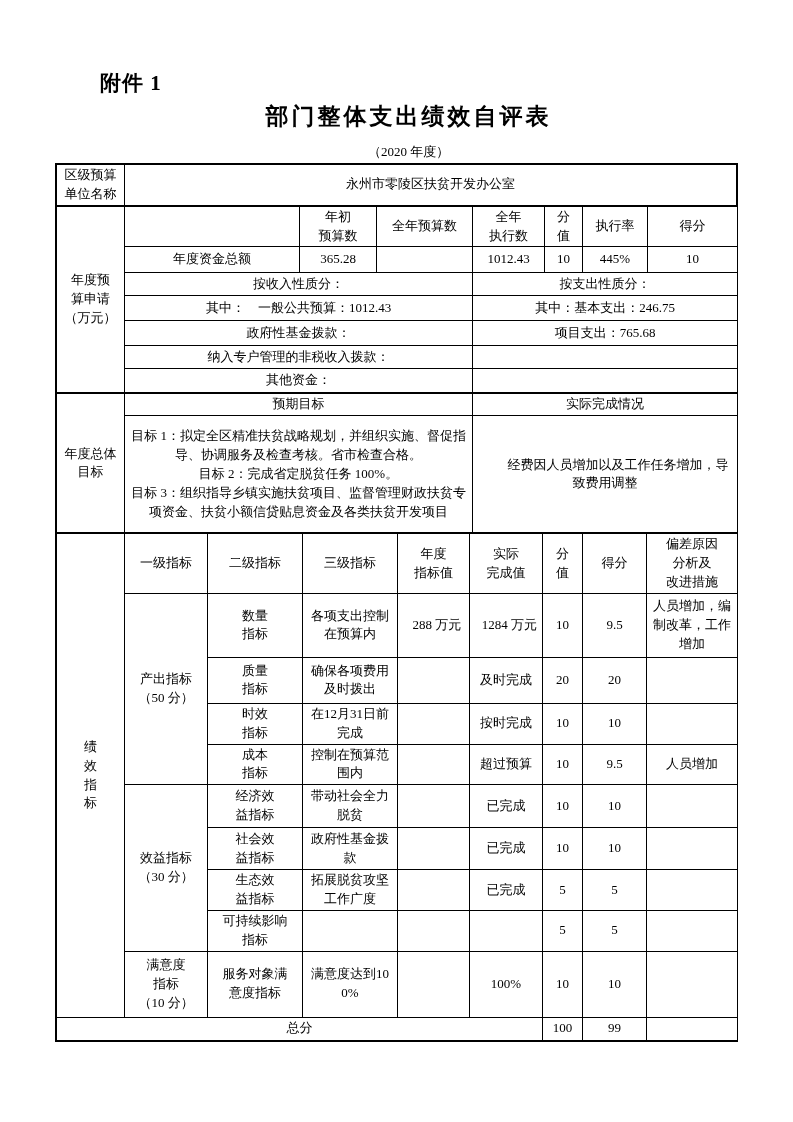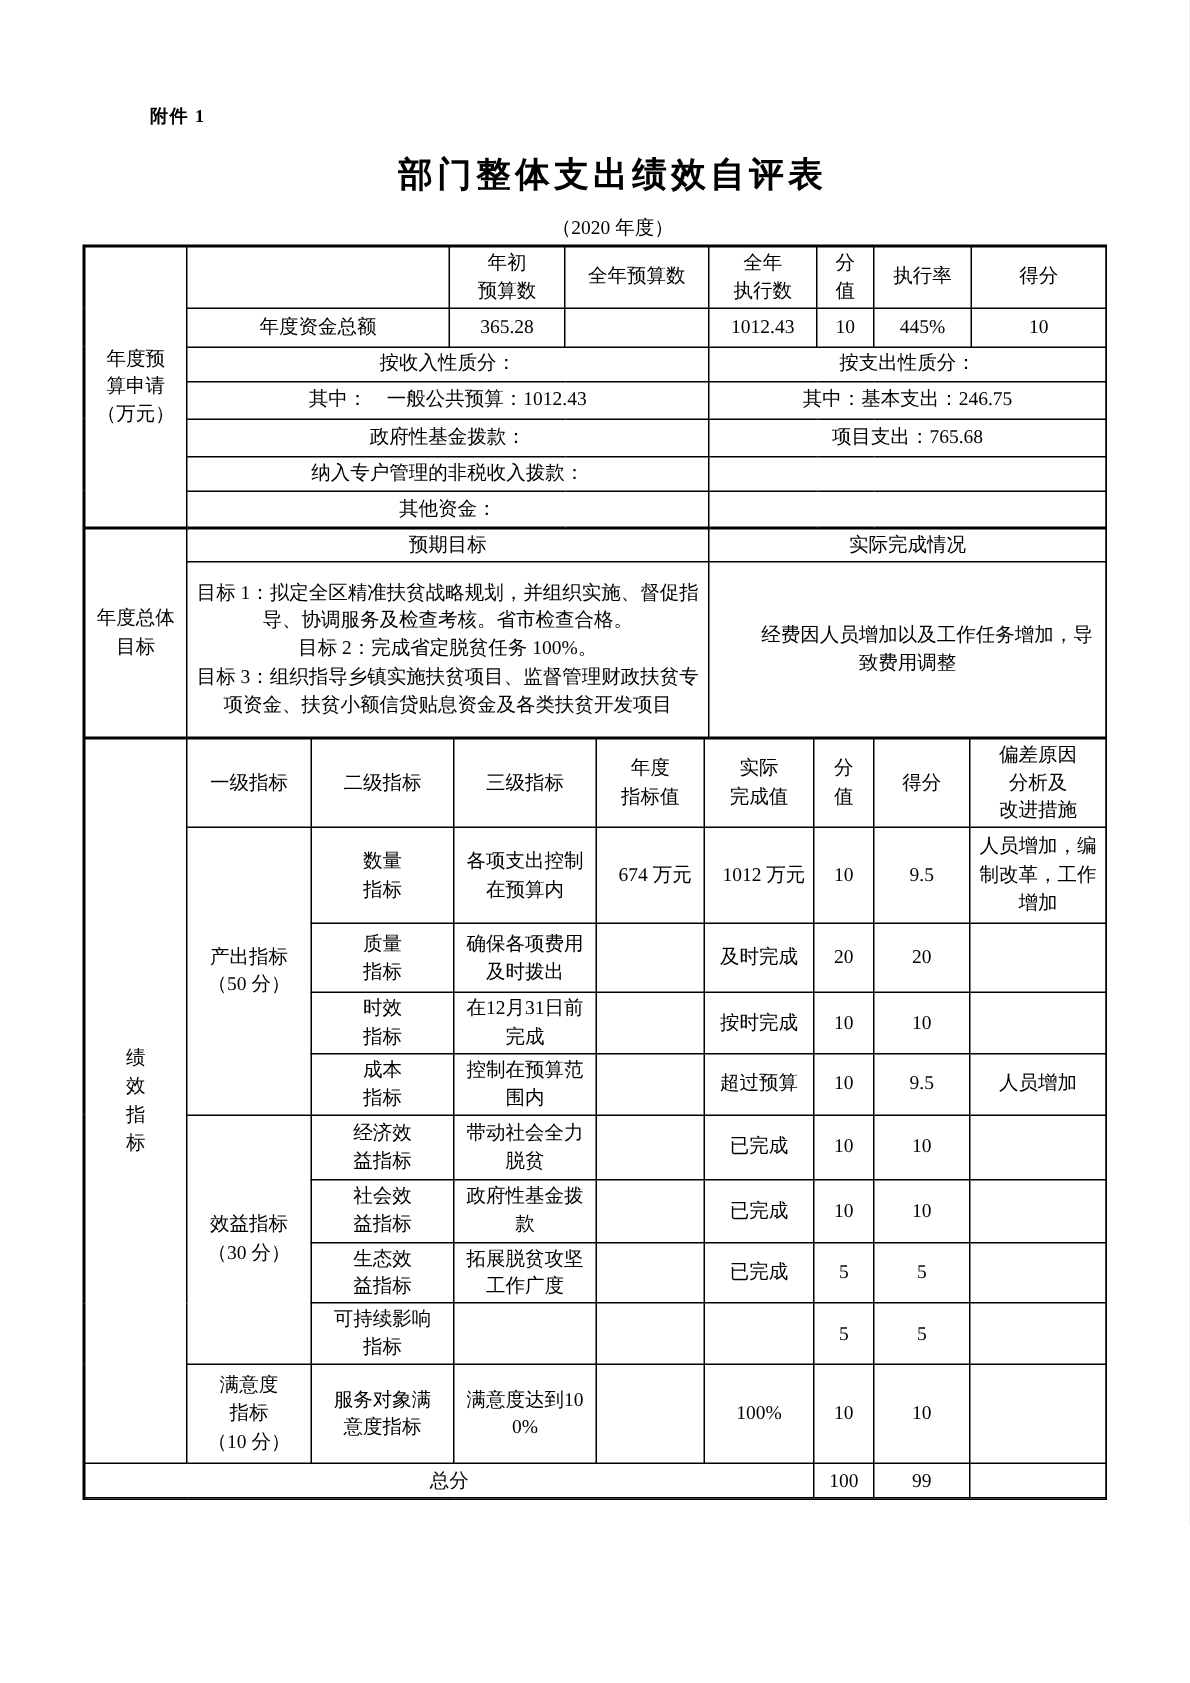--- a/index.html
+++ b/index.html
@@ -3,21 +3,21 @@
 <meta charset="utf-8">
 <style>
   html,body { margin:0; padding:0; background:#e8e8e8; }
   .sheet {
     position:relative; width:793px; height:1122px; margin:0 auto;
     background:#ffffff; color:#000;
     font-family:"Liberation Serif","DejaVu Serif",serif;
   }
   .attachment {
     position:absolute; left:100px; top:69px;
-    font-size:12px; font-weight:bold; letter-spacing:1px;
+    font-size:21px; font-weight:bold; letter-spacing:1px;
   }
   .title {
     position:absolute; top:101px; left:12px; width:100%;
     text-align:center; font-size:23px; font-weight:bold;
     letter-spacing:3px; margin:0;
   }
   .subtitle {
     position:absolute; top:143px; left:0; width:100%;
     text-align:center; font-size:13px;padding-left:12px;
   }
@@ -56,20 +56,33 @@
 <body>
 
 <div class="sheet">
 
   <div class="attachment">附件 1</div>
   <h1 class="title">部门整体支出绩效自评表</h1>
   <div class="subtitle">（2020 年度）</div>
 
   <div class="tablewrap">
 
+    <table class="t">
+      <colgroup>
+          <col style="width:68px">
+          <col>
+        </colgroup>
+      <tbody>
+          <tr style="height:39px">
+        <td class="lbl">区级预算
+单位名称</td>
+        <td>永州市零陵区扶贫开发办公室</td>
+      </tr>
+    </tbody>
+      </table>
 
     <table class="t">
       <colgroup>
         <col style="width:68px">
           <col style="width:175px">
           <col style="width:77px">
           <col style="width:96px">
         <col style="width:72px">
           <col style="width:38px">
           <col style="width:65px">
@@ -176,22 +189,22 @@
         <td>偏差原因
 分析及
 改进措施</td>
       </tr>
       <tr style="height:64px">
         <td class="lbl" rowspan="4">产出指标
 （50 分）</td>
         <td>数量
 指标</td>
         <td>各项支出控制在预算内</td>
-        <td class="numwrap">674 万元</td>
-        <td class="numwrap">1012 万元</td>
+        <td class="numwrap">288 万元</td>
+        <td class="numwrap">1284 万元</td>
         <td>10</td>
         <td>9.5</td>
         <td class="devleft">人员增加，编制改革，工作增加</td>
       </tr>
       <tr style="height:46px">
         <td>质量
 指标</td>
         <td>确保各项费用及时拨出</td>
         <td></td>
         <td>及时完成</td>

